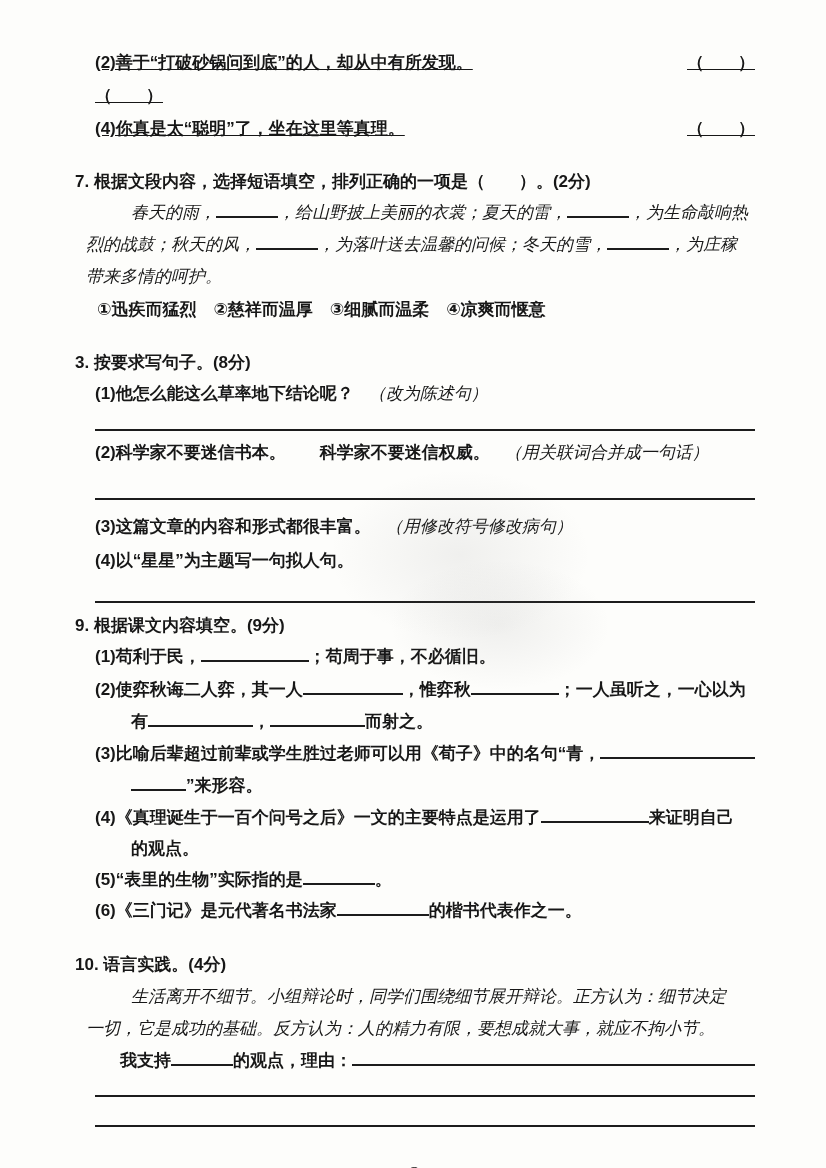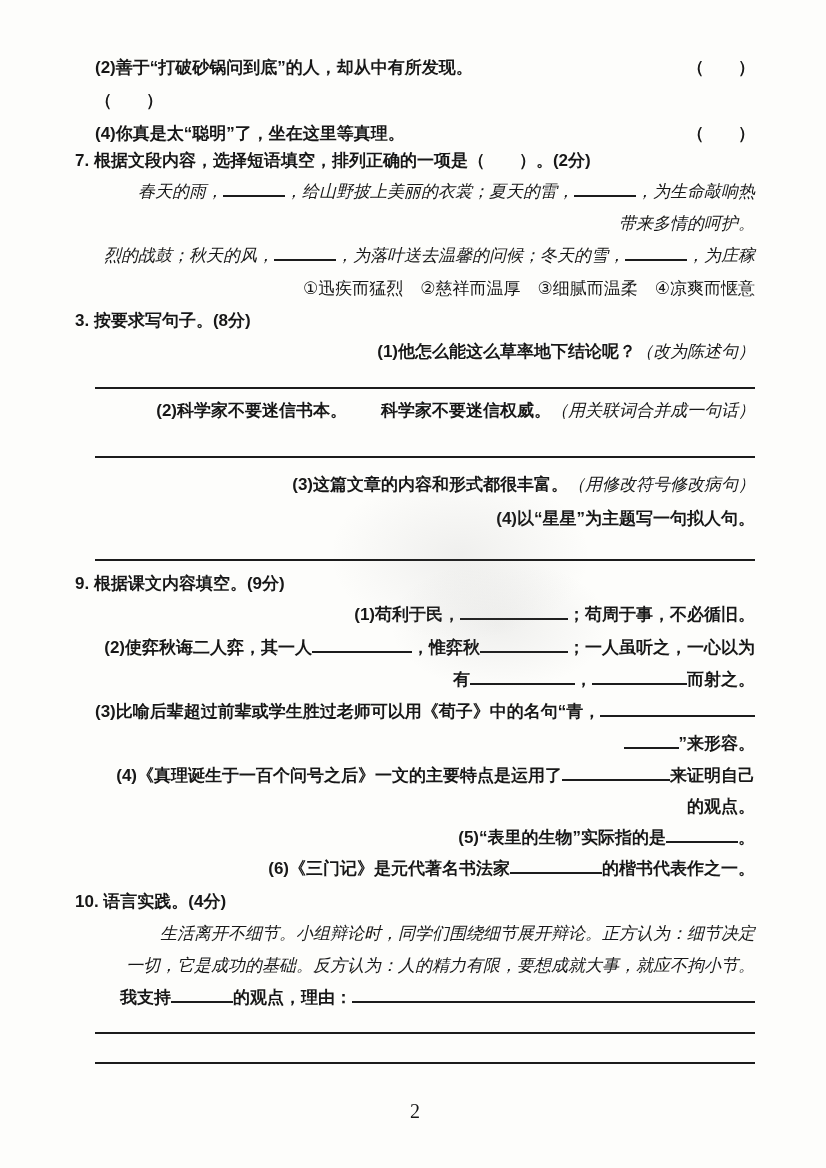--- a/index.html
+++ b/index.html
@@ -9,43 +9,43 @@
     font-family:"Liberation Sans","DejaVu Sans",sans-serif;
     font-size:17px;font-weight:600;
   }
   .sheet{position:relative;padding:46px 71px 0 75px;}
   
   .wm{position:absolute;border-radius:50%;pointer-events:none;
       background:radial-gradient(closest-side,rgba(120,120,120,.10),rgba(120,120,120,0));}
   .wm1{left:330px;top:470px;width:260px;height:170px;}
   .wm2{left:390px;top:560px;width:220px;height:130px;}
 
-  .row{height:33px;display:flex;align-items:flex-end;}
+  .row{height:33px;display:flex;align-items:center;text-decoration:underline;}
   .judge{margin-left:20px;justify-content:space-between;}
-  .stem{height:31px;display:flex;align-items:center;}
-  .line{height:32px;line-height:32px;white-space:nowrap;text-align:right;}
+  .stem{height:31px;display:flex;align-items:center;margin-top:21px;}
+  .line{height:32px;line-height:32px;white-space:nowrap;}
   .sub{margin-left:20px;}
   .cont{margin-left:56px;}
   .h31{height:31px;line-height:31px;}
   .h33{height:33px;line-height:33px;}
   .flexline{display:flex;align-items:baseline;}
   .flexline > span{flex:none;}
   .flexline > .blank.grow{flex:1;min-width:100px;}
 
-  .kai{font-family:"Liberation Serif","DejaVu Serif",serif;font-style:italic;font-weight:500;}
+  .kai{font-family:"Liberation Serif","DejaVu Serif",serif;font-style:italic;font-weight:500;margin-left:15px;}
   .kai-line{margin-left:11px;}
   .firstline{padding-left:45px;}
 
   .blank{display:inline-block;height:5px;border-bottom:2px solid #1c1c1c;vertical-align:baseline;}
   .ans{margin-left:20px;width:660px;height:0;border-bottom:2px solid #1c1c1c;}
 
   .choices{margin-left:20px;}
   .choices span{display:inline-block;width:164px;}
   .choices span:last-child{width:auto;}
-  .phrases{font-weight:400;}
+  .phrases{margin-left:22px;font-weight:700;}
 
   .pagenum{margin-top:36px;text-align:center;
     font-family:"Liberation Serif","DejaVu Serif",serif;
     font-size:20px;font-weight:500;}
 </style>
 </head>
 <body>
 
 <div class="sheet">
   <div class="wm wm1"></div>
@@ -58,22 +58,22 @@
   <div class="row judge">
     <span>（　　）</span>
   </div>
   <div class="row judge">
     <span>(4)你真是太“聪明”了，坐在这里等真理。</span>
     <span>（　　）</span>
   </div>
 
   <div class="stem">7. 根据文段内容，选择短语填空，排列正确的一项是（　　）。(2分)</div>
   <div class="line kai kai-line firstline"><span>春天的雨，</span><span class="blank" style="width: 62px;"></span><span>，给山野披上美丽的衣裳；夏天的雷，</span><span class="blank" style="width: 62px;"></span><span>，为生命敲响热</span></div>
+  <div class="line kai kai-line"><span>烈的战鼓；秋天的风，</span><span class="blank" style="width: 62px;"></span><span>，为落叶送去温馨的问候；冬天的雪，</span><span class="blank" style="width: 62px;"></span><span>，为庄稼</span></div>
   <div class="line kai kai-line"><span>带来多情的呵护。</span></div>
-  <div class="line kai kai-line"><span>烈的战鼓；秋天的风，</span><span class="blank" style="width: 62px;"></span><span>，为落叶送去温馨的问候；冬天的雪，</span><span class="blank" style="width: 62px;"></span><span>，为庄稼</span></div>
   <div class="line h33 phrases">①迅疾而猛烈　②慈祥而温厚　③细腻而温柔　④凉爽而惬意</div>
 
   <div class="stem">3. 按要求写句子。(8分)</div>
   <div class="line h31 sub"><span>(1)他怎么能这么草率地下结论呢？</span><span class="kai">（改为陈述句）</span></div>
   <div class="ans" style="margin-top:20px"></div>
   <div class="line h31 sub" style="margin-top:6px"><span>(2)科学家不要迷信书本。　　科学家不要迷信权威。</span><span class="kai">（用关联词合并成一句话）</span></div>
   <div class="ans" style="margin-top:30px"></div>
   <div class="line h31 sub" style="margin-top:11px"><span>(3)这篇文章的内容和形式都很丰富。</span><span class="kai">（用修改符号修改病句）</span></div>
   <div class="line h31 sub" style="margin-top:3px"><span>(4)以“星星”为主题写一句拟人句。</span></div>
   <div class="ans" style="margin-top:25px"></div>

